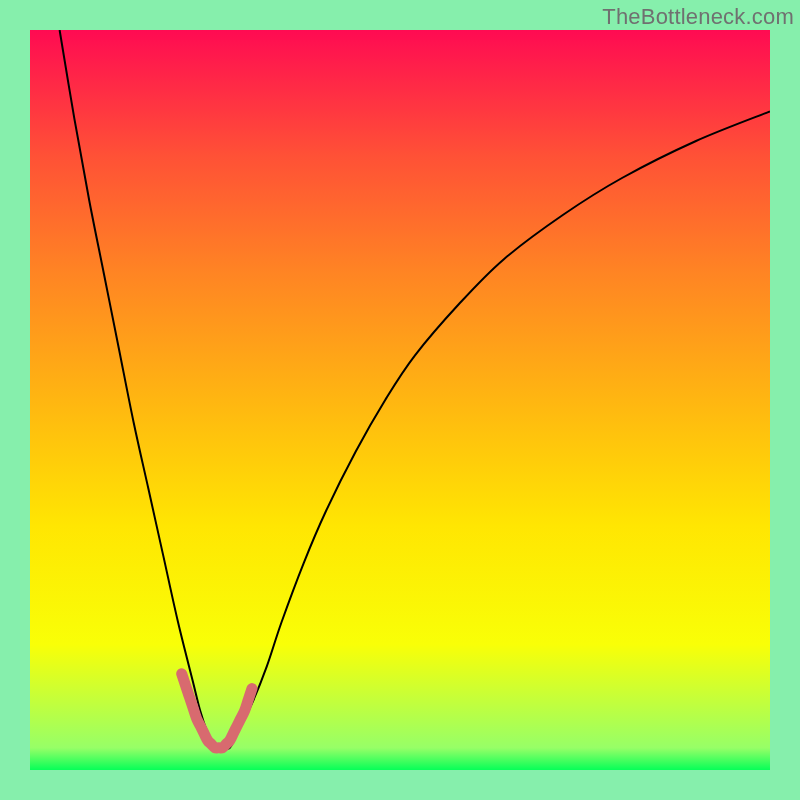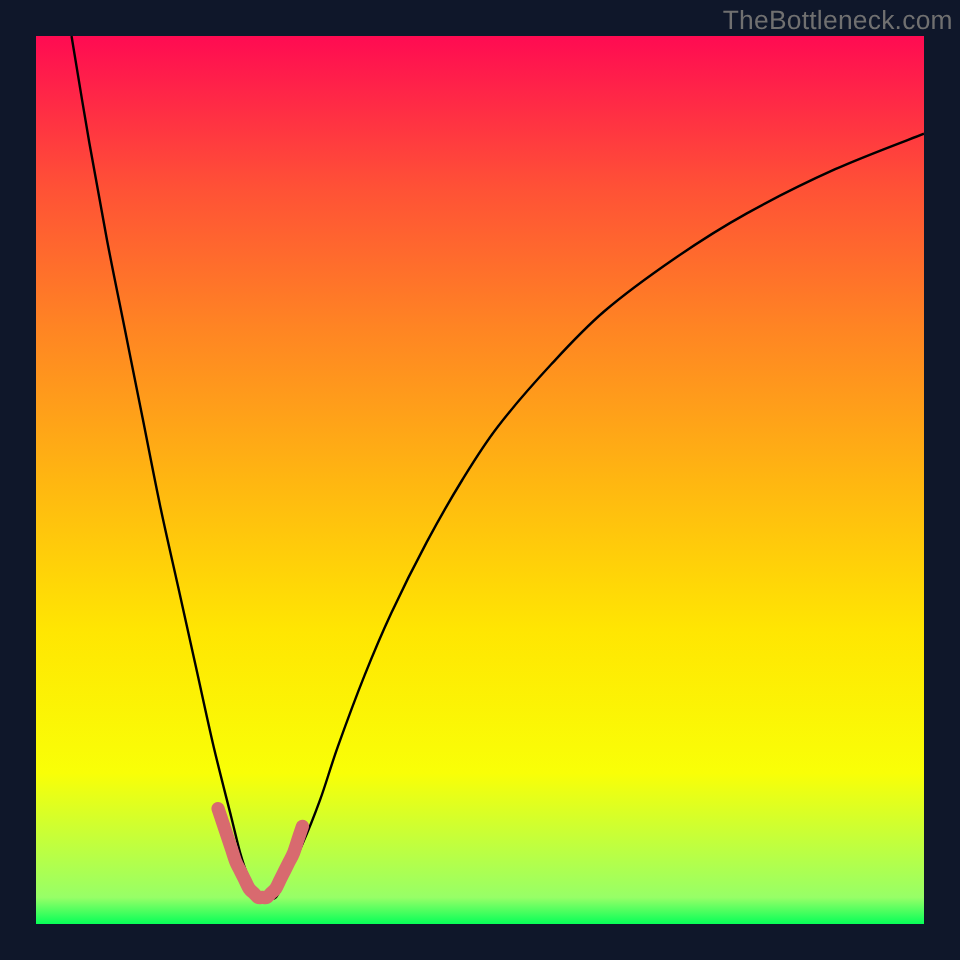--- a/index.html
+++ b/index.html
@@ -10,21 +10,21 @@
     background: #000;
     overflow: hidden;
     font-family: Arial, Helvetica, sans-serif;
   }
   .frame {
     position: absolute;
     top: 0;
     left: 0;
     width: 800px;
     height: 800px;
-    background: #0f172a;
+    background: #86efac;
   }
   .plot {
     position: absolute;
     top: 30px;
     left: 30px;
     width: 740px;
     height: 740px;
     
     background: linear-gradient(to bottom,
       #ff0b52 0%,

